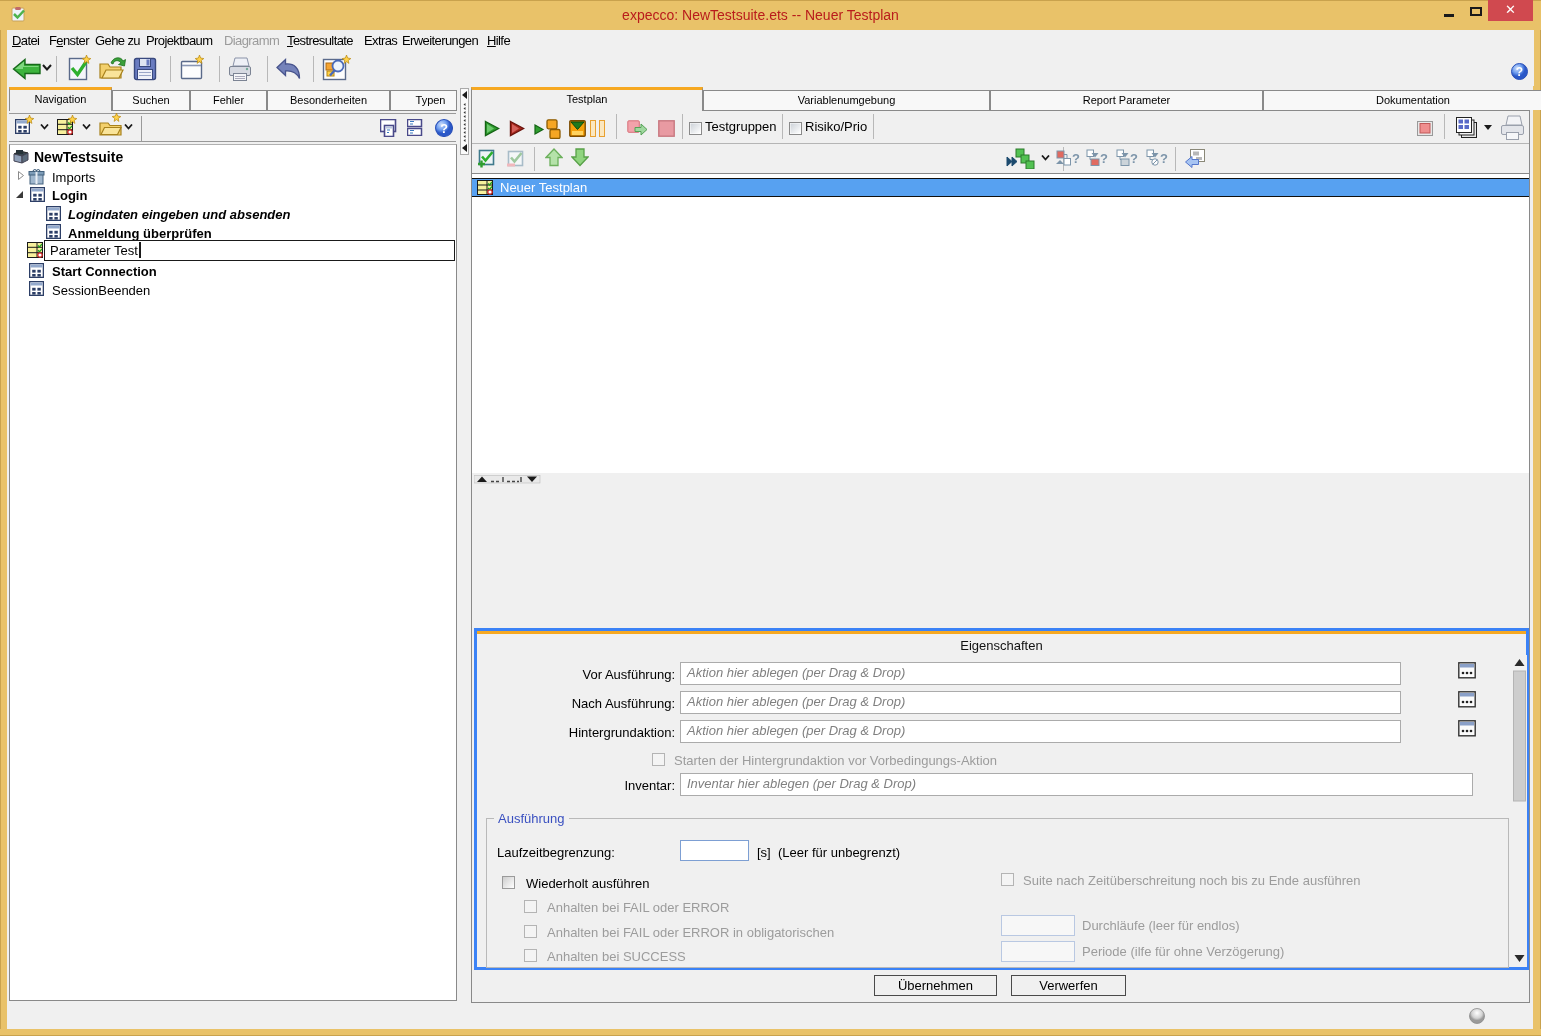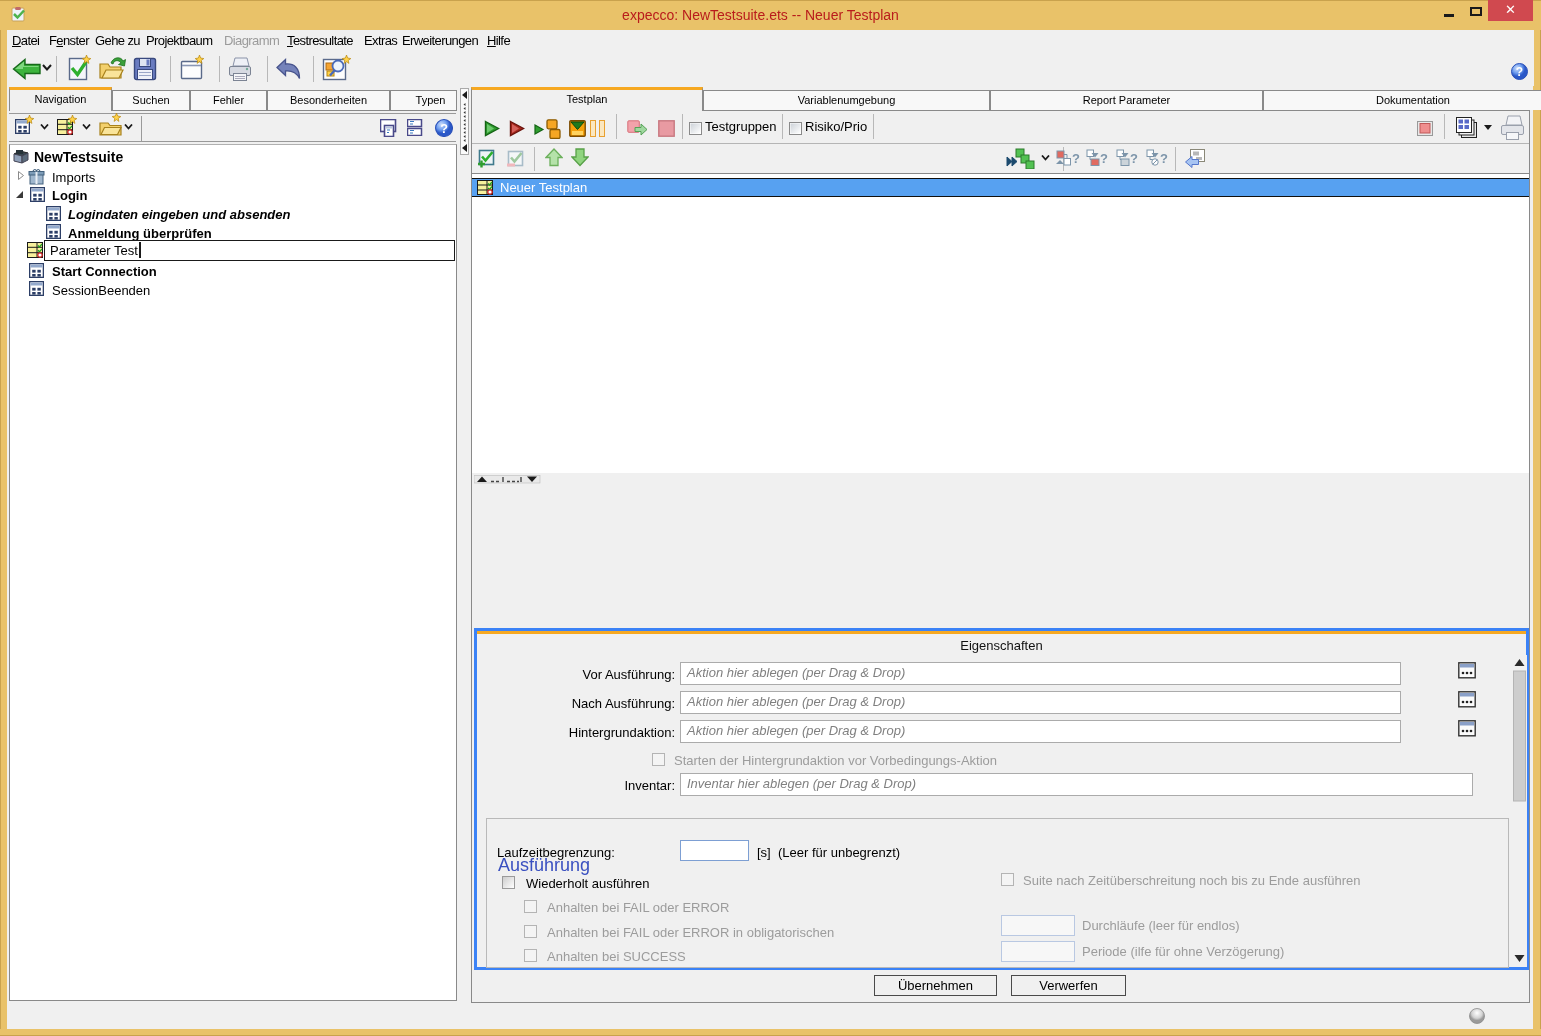--- a/index.html
+++ b/index.html
@@ -43,21 +43,21 @@
   
   .props{left:474px;top:628px;width:1055px;height:342px;background:#f0f0f0;border:3px solid #3b82f6;box-sizing:border-box;}
   .oline{position:absolute;left:0;top:0;width:100%;height:3px;background:#f6a821;}
   .ptitle{position:absolute;left:0;top:7px;width:100%;text-align:center;font-size:13px;color:#111;}
   .flabel{position:absolute;text-align:right;font-size:13px;color:#000;}
   .ffield{position:absolute;background:#fff;border:1px solid #ababab;box-sizing:border-box;font-style:italic;color:#808080;font-size:13px;padding-left:6px;line-height:20px;}
   .cb{position:absolute;width:13px;height:13px;background:#fff;border:1px solid #9a9a9a;box-sizing:border-box;}
   .cb.dis{background:#f4f4f4;border-color:#b4b4b4;}
   .graytext{color:#9c9c9c;}
   .fieldset{position:absolute;left:9px;top:187px;width:1023px;height:150px;border:1px solid #b9b9b9;box-sizing:border-box;}
-  .flegend{position:absolute;left:7px;top:-8px;background:#f0f0f0;padding:0 4px;color:#3a50c0;font-size:18px;margin-top:44px;}
+  .flegend{position:absolute;left:7px;top:-8px;background:#f0f0f0;padding:0 4px;color:#3a50c0;font-size:13px;}
   .btn{position:absolute;height:21px;background:#f0f0f0;border:1px solid #4a4a4a;box-sizing:border-box;text-align:center;line-height:19px;font-size:13px;}
   
   .status{left:0px;top:1003px;width:1541px;height:26px;background:#f0f0f0;}
   .scell{position:absolute;top:0;height:24px;border:1px solid #9d9d9d;border-bottom-color:#fbfbfb;box-sizing:border-box;}
   svg{display:block;}
 </style>
 </head>
 <body>
 <div class="win">
 

